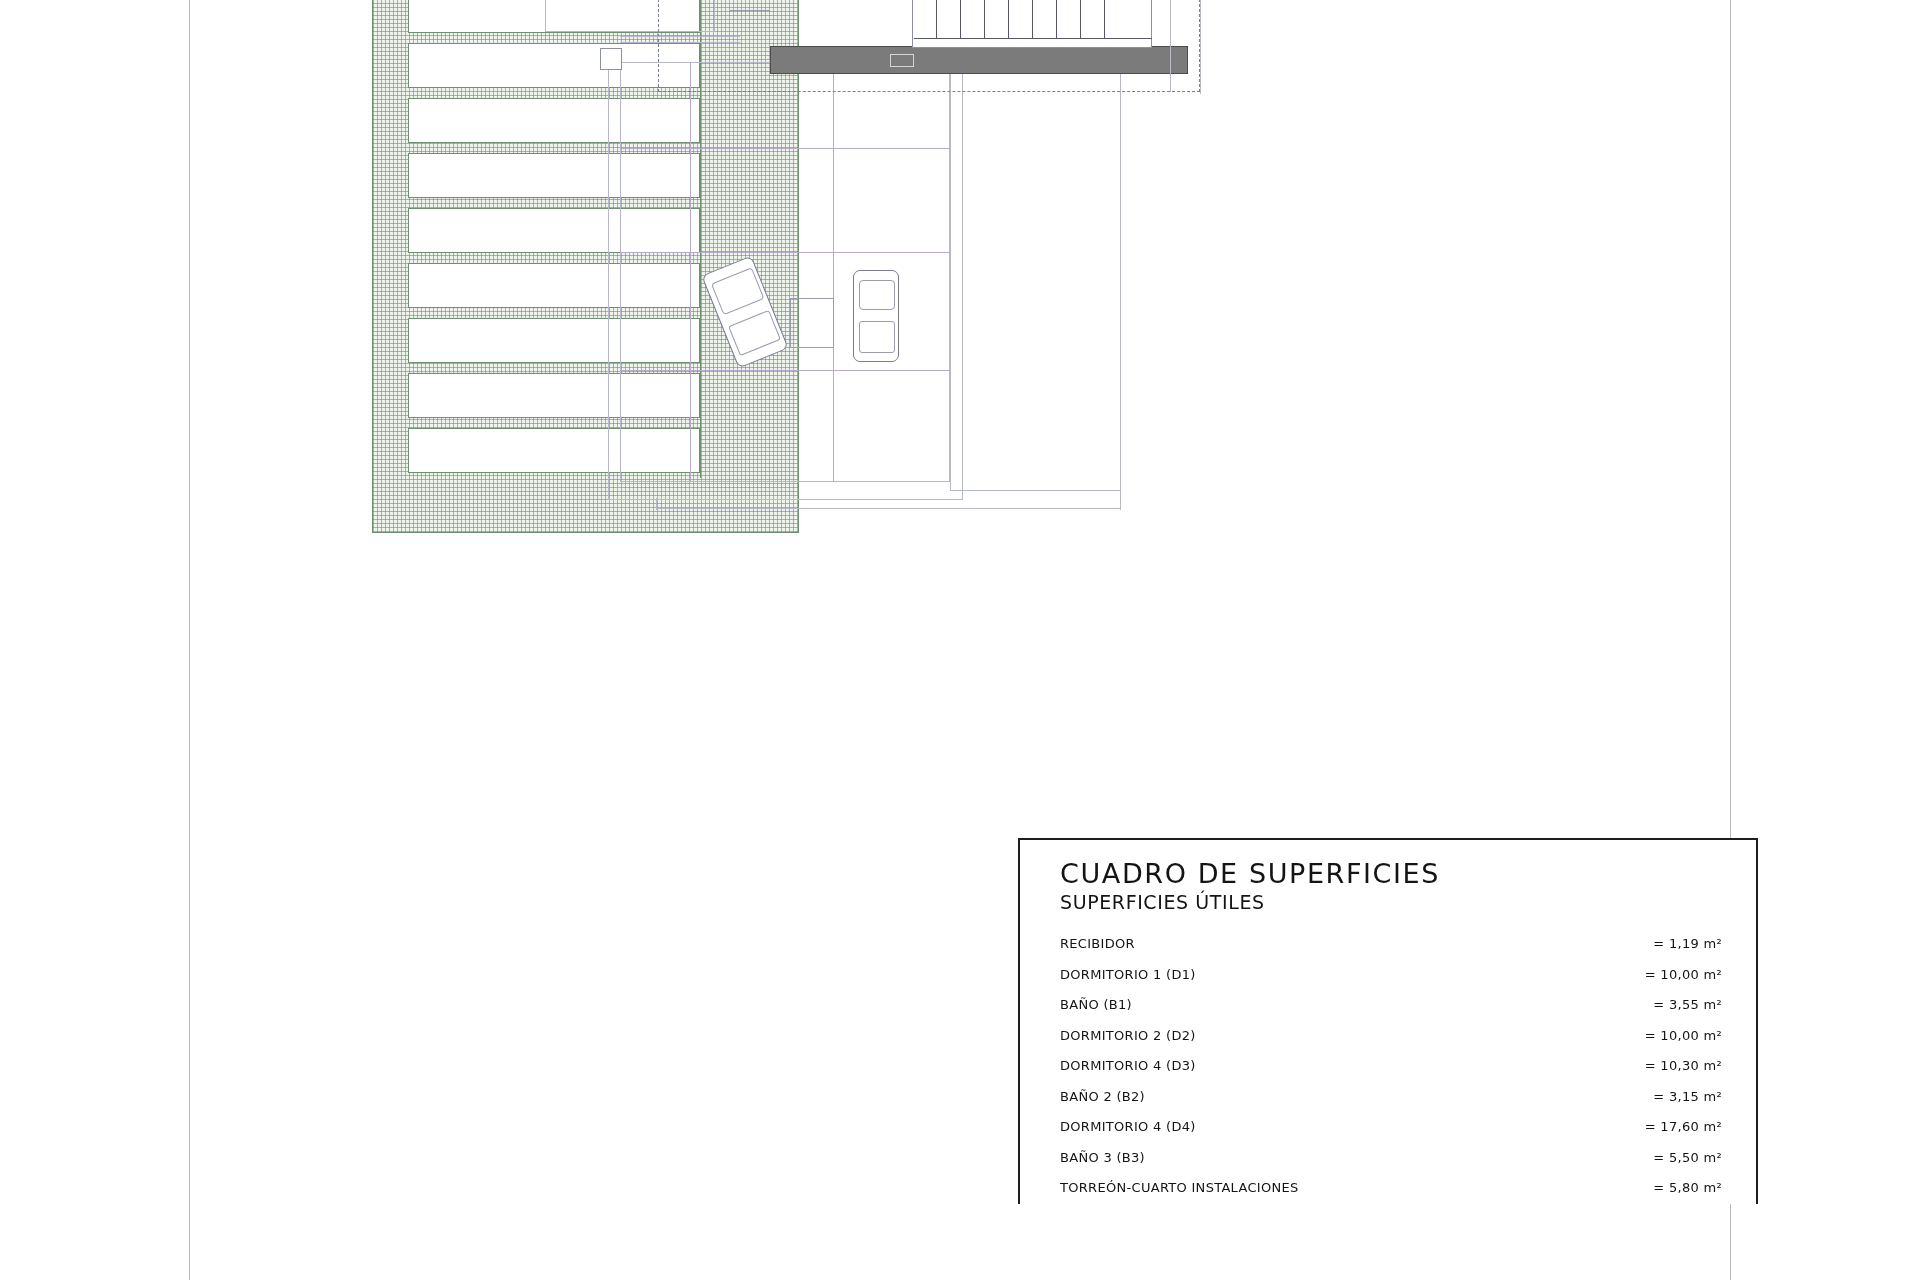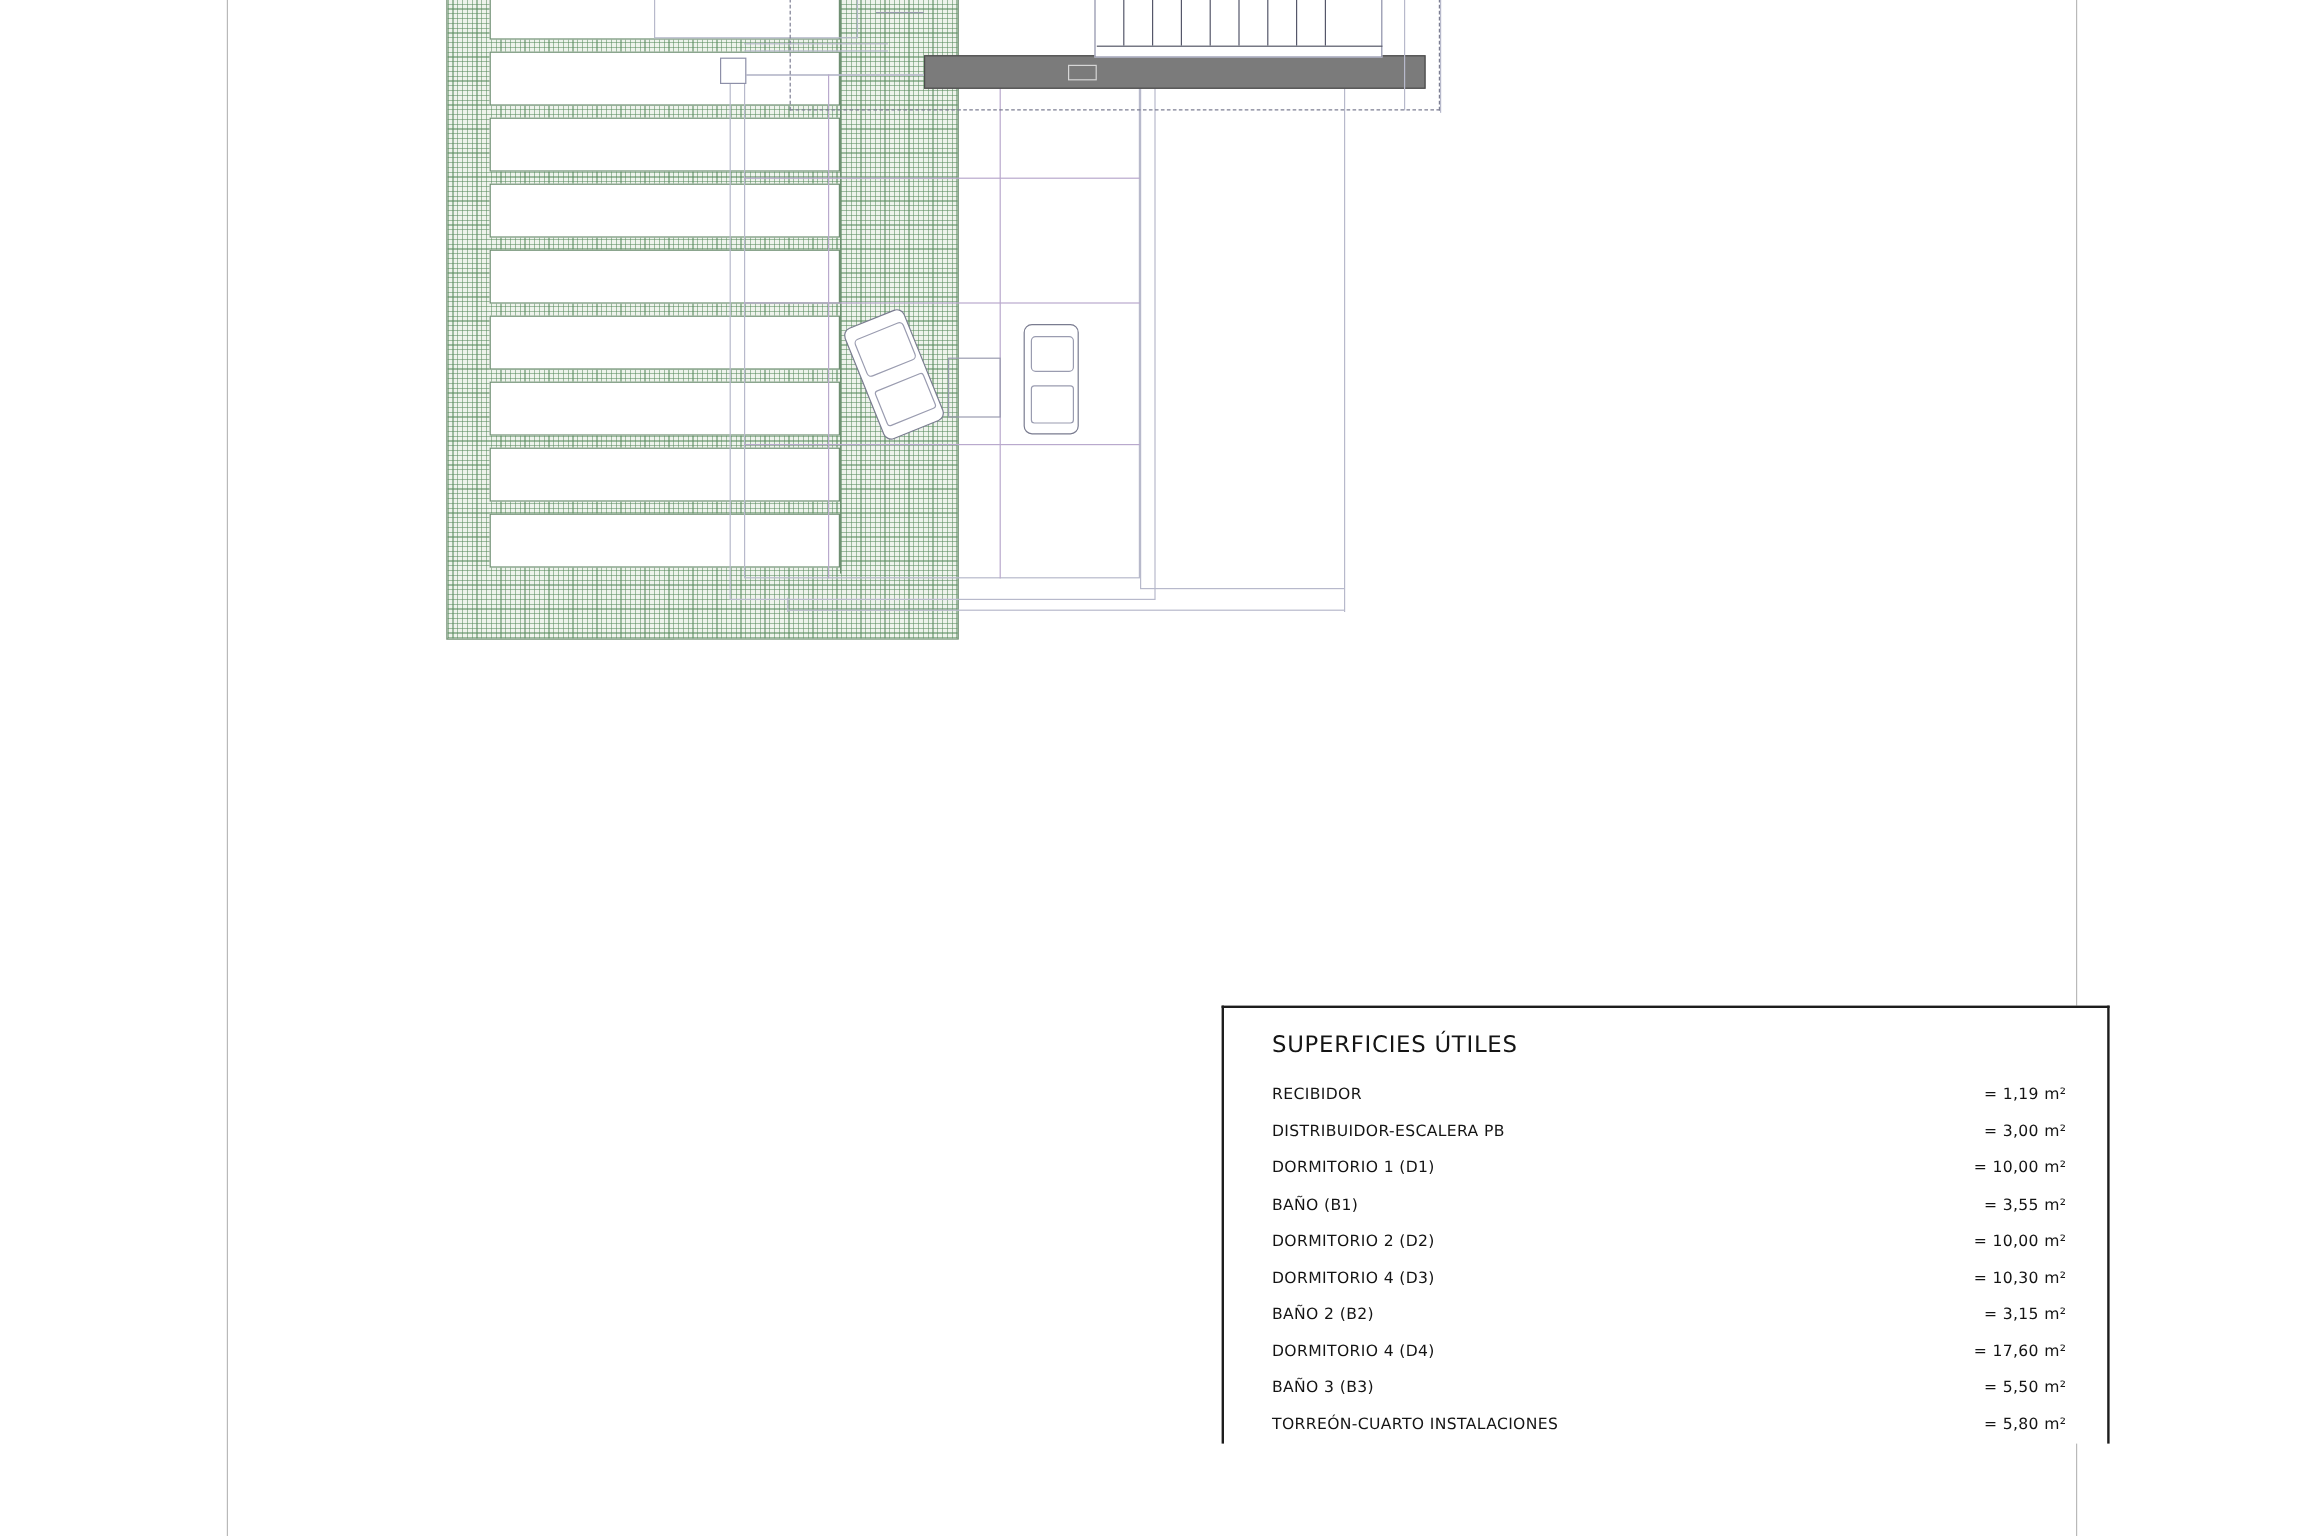--- a/index.html
+++ b/index.html
@@ -237,32 +237,29 @@
     <div class="car" style="left:663px; top:270px; width:46px; height:92px;">
       <div class="car-inner" style="left:5px; top:9px; width:36px; height:30px;"></div>
       <div class="car-inner" style="left:5px; top:50px; width:36px; height:32px; border-radius:3px;"></div>
     </div>
 
     <div class="box" style="left:600px; top:298px; width:44px; height:50px; border-color:#9a9cb0;"></div>
 
   </div>
 
   <div id="surfaces-table">
+    <div id="surfaces-title">CUADRO DE SUPERFICIES</div>
     <div id="surfaces-subtitle">SUPERFICIES ÚTILES</div>
     <div id="surfaces-rows">
 
       <div class="surf-row">
         <span class="surf-name">RECIBIDOR</span>
         <span class="surf-value">= 1,19 m²</span>
       </div>
       <div class="surf-row">
-        <span class="surf-name">DISTRIBUIDOR-ESCALERA PB</span>
-        <span class="surf-value">= 3,00 m²</span>
-      </div>
-      <div class="surf-row">
         <span class="surf-name">DORMITORIO 1 (D1)</span>
         <span class="surf-value">= 10,00 m²</span>
       </div>
       <div class="surf-row">
         <span class="surf-name">BAÑO  (B1)</span>
         <span class="surf-value">= 3,55 m²</span>
       </div>
       <div class="surf-row">
         <span class="surf-name">DORMITORIO 2 (D2)</span>
         <span class="surf-value">= 10,00 m²</span>

